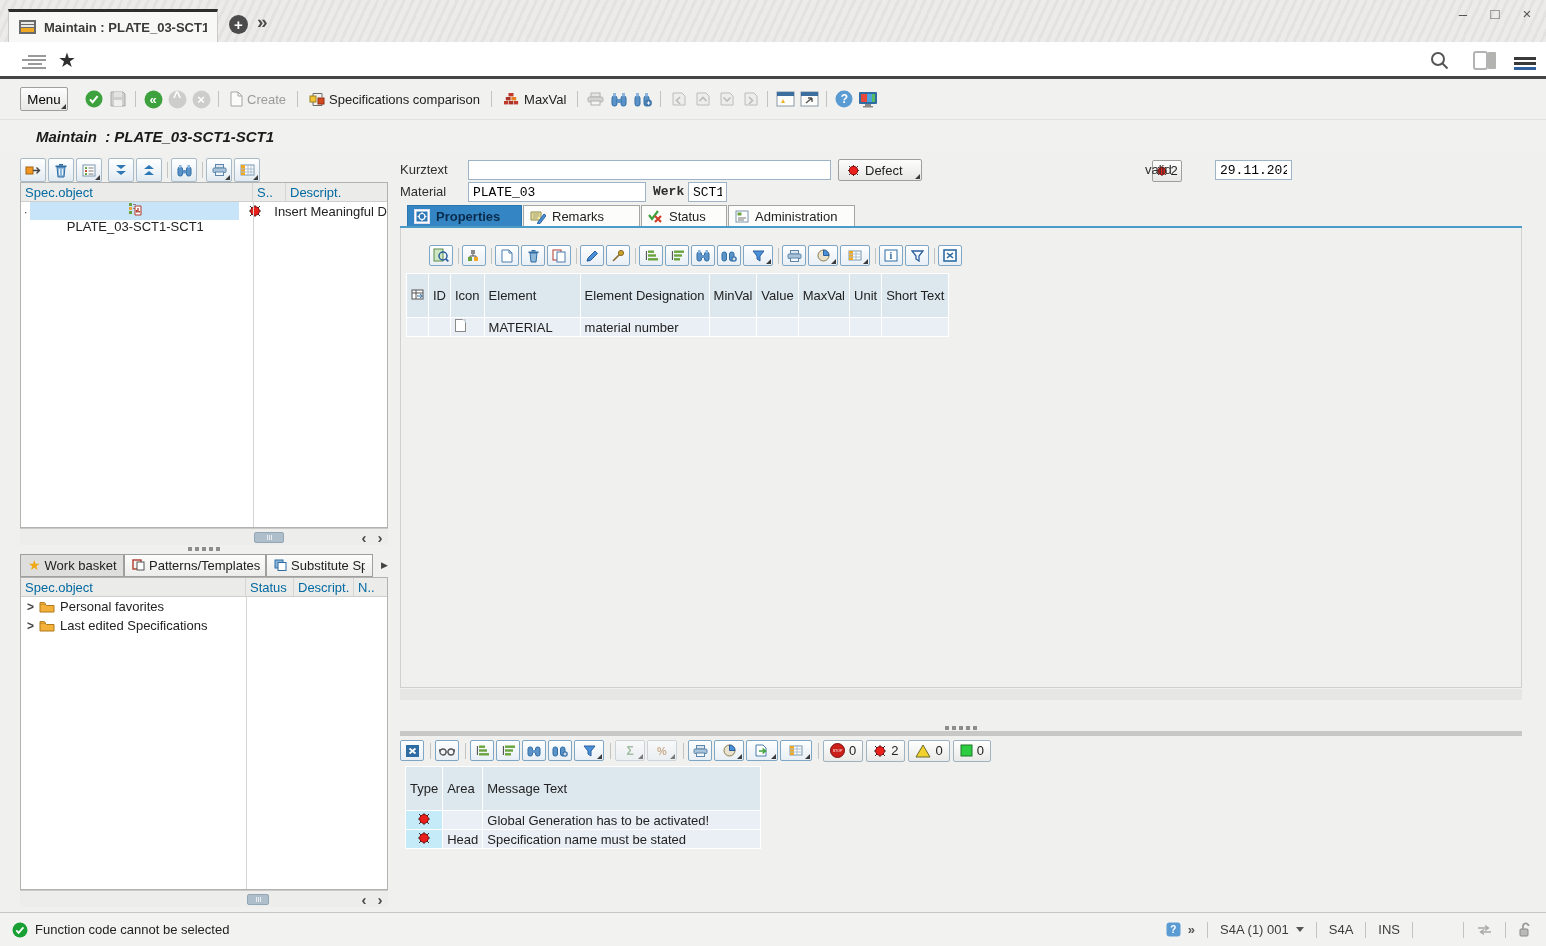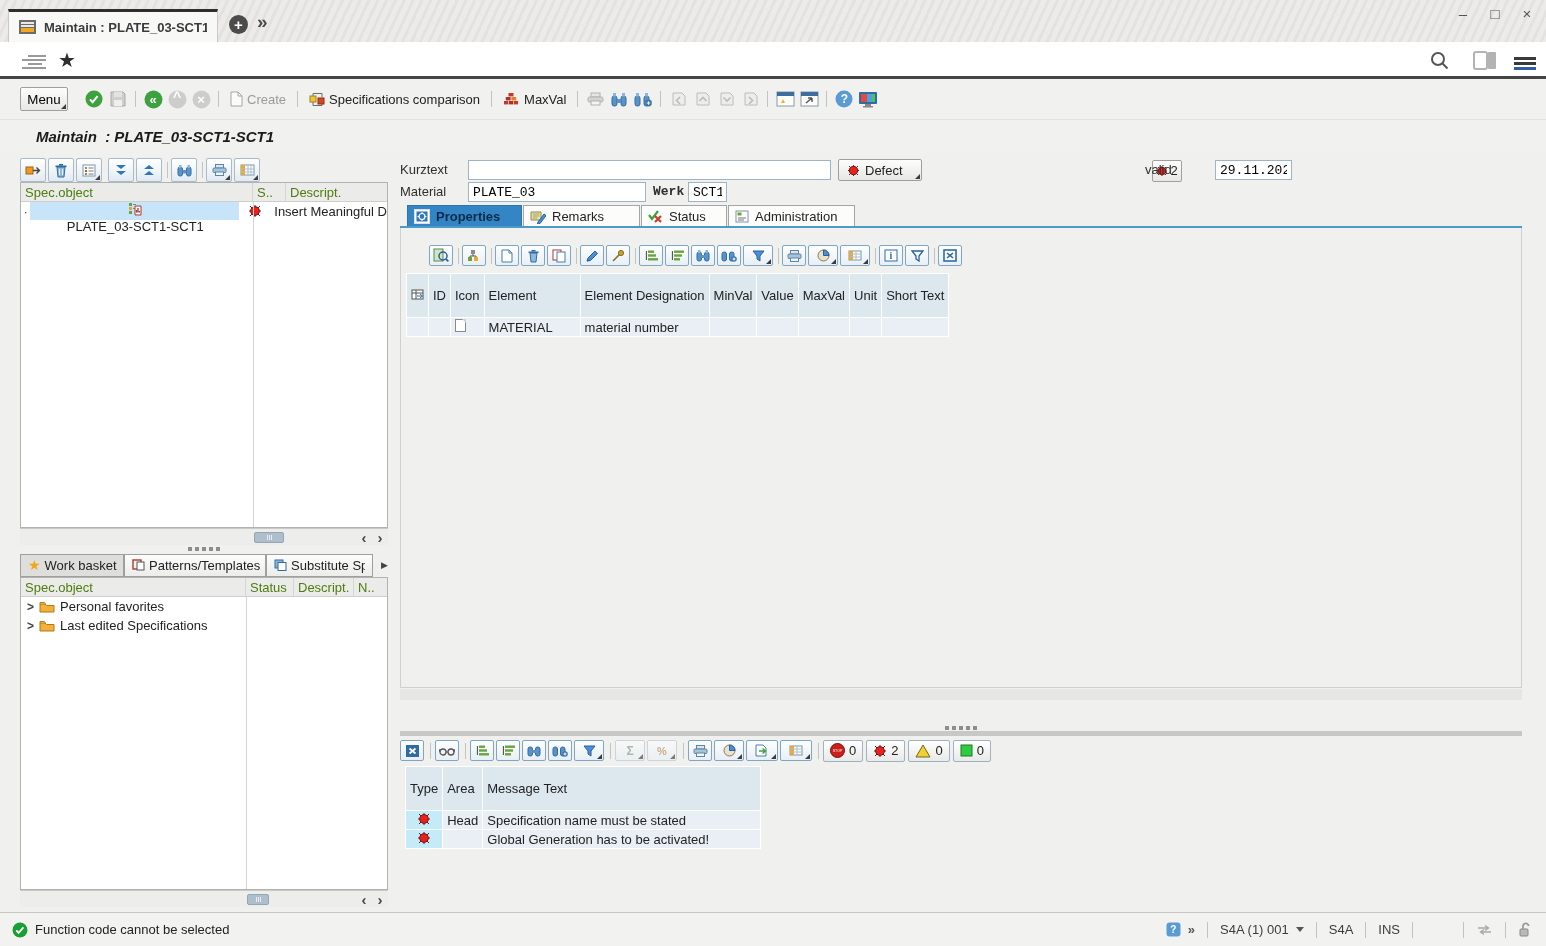--- a/index.html
+++ b/index.html
@@ -38,21 +38,21 @@
   .dd::after { content:""; position:absolute; right:1px; bottom:1px; border-left:5px solid transparent; border-bottom:5px solid #3c3c3c; }
   .tb-ico { display:inline-flex; align-items:center; justify-content:center; width:24px; height:24px; }
   .disabled-txt { color:#9b9b99; }
 
   
   #pagetitle { left:0; top:120px; width:1546px; height:32px; background:#f1f1ef; display:flex; align-items:center; }
   #pagetitle span { margin-left:36px; font-size:15px; font-weight:bold; font-style:italic; white-space:pre; color:#1b1b1b; }
 
   
   .panel-grid { background:#fff; border:1px solid #b2b2b0; position:absolute; left:0; right:0; }
-  .hdr-row { display:flex; background:#ebebe9; border-bottom:1px solid #cfcfcd; height:19px; align-items:center; color:#4d7c0f; }
+  .hdr-row { display:flex; background:#ebebe9; border-bottom:1px solid #cfcfcd; height:19px; align-items:center; color:#0369a1; }
   .hdr-cell { padding:0 4px; border-right:1px solid #d5d5d3; height:100%; display:flex; align-items:center; overflow:hidden; white-space:nowrap; }
   .hscroll { position:absolute; left:0; right:0; bottom:0; height:17px; background:#ededeb; border-top:1px solid #c9c9c7; display:flex; align-items:center; }
   .hthumb { height:11px; width:30px; background:#aebecb; border:1px solid #93a6b5; border-radius:2px; display:flex; align-items:center; justify-content:center; gap:1px; }
   .hthumb i { width:1px; height:5px; background:#e8eef3; }
   .scroll-arrow { color:#4a4a4a; font-size:15px; font-weight:bold; width:16px; text-align:center; }
 
   .small-btn { position:relative; display:inline-flex; align-items:center; justify-content:center;
     border:1px solid #a9bac8; background:linear-gradient(#ffffff,#e2ebf1); width:26px; height:24px; border-radius:2px; margin-right:2px; }
   .flat-btn { position:relative; display:inline-flex; align-items:center; justify-content:center;
     border:1px solid #7fa7c5; background:linear-gradient(#fdfeff,#e8eff5); min-width:24px; height:21px; border-radius:2px; margin-right:2px; }
@@ -893,34 +893,34 @@
     </tr>
     <tr>
       <td class="typecell" style="text-align:center;">
         <span class="ico">
           <svg width="14" height="14">
                 <path d="M2 2l10 10M12 2L2 12M7 1v12M1 7h12" stroke="#333" stroke-width="1"></path>
                 <circle cx="7" cy="7" r="4.4" fill="#e8211d" stroke="#8d0f0c"></circle>
               </svg>
         </span>
       </td>
-      <td>Head</td>
-      <td>Specification name must be stated</td>
+      <td></td>
+      <td style="width:215px;">Global Generation has to be activated!</td>
     </tr>
     <tr>
       <td class="typecell" style="text-align:center;">
         <span class="ico">
           <svg width="14" height="14">
                 <path d="M2 2l10 10M12 2L2 12M7 1v12M1 7h12" stroke="#333" stroke-width="1"></path>
                 <circle cx="7" cy="7" r="4.4" fill="#e8211d" stroke="#8d0f0c"></circle>
               </svg>
         </span>
       </td>
-      <td></td>
-      <td style="width:215px;">Global Generation has to be activated!</td>
+      <td>Head</td>
+      <td>Specification name must be stated</td>
     </tr>
   </tbody>
     </table>
 </div>
 
 <div id="statusbar" class="abs">
   <span class="ico" style="margin-left:12px;">
     <svg width="16" height="16">
         <circle cx="8" cy="8" r="7.5" fill="#18a034"></circle>
         <path d="M4.3 8.3l2.3 2.5 4.8-5.4" stroke="#fff" stroke-width="1.8" fill="none"></path>

